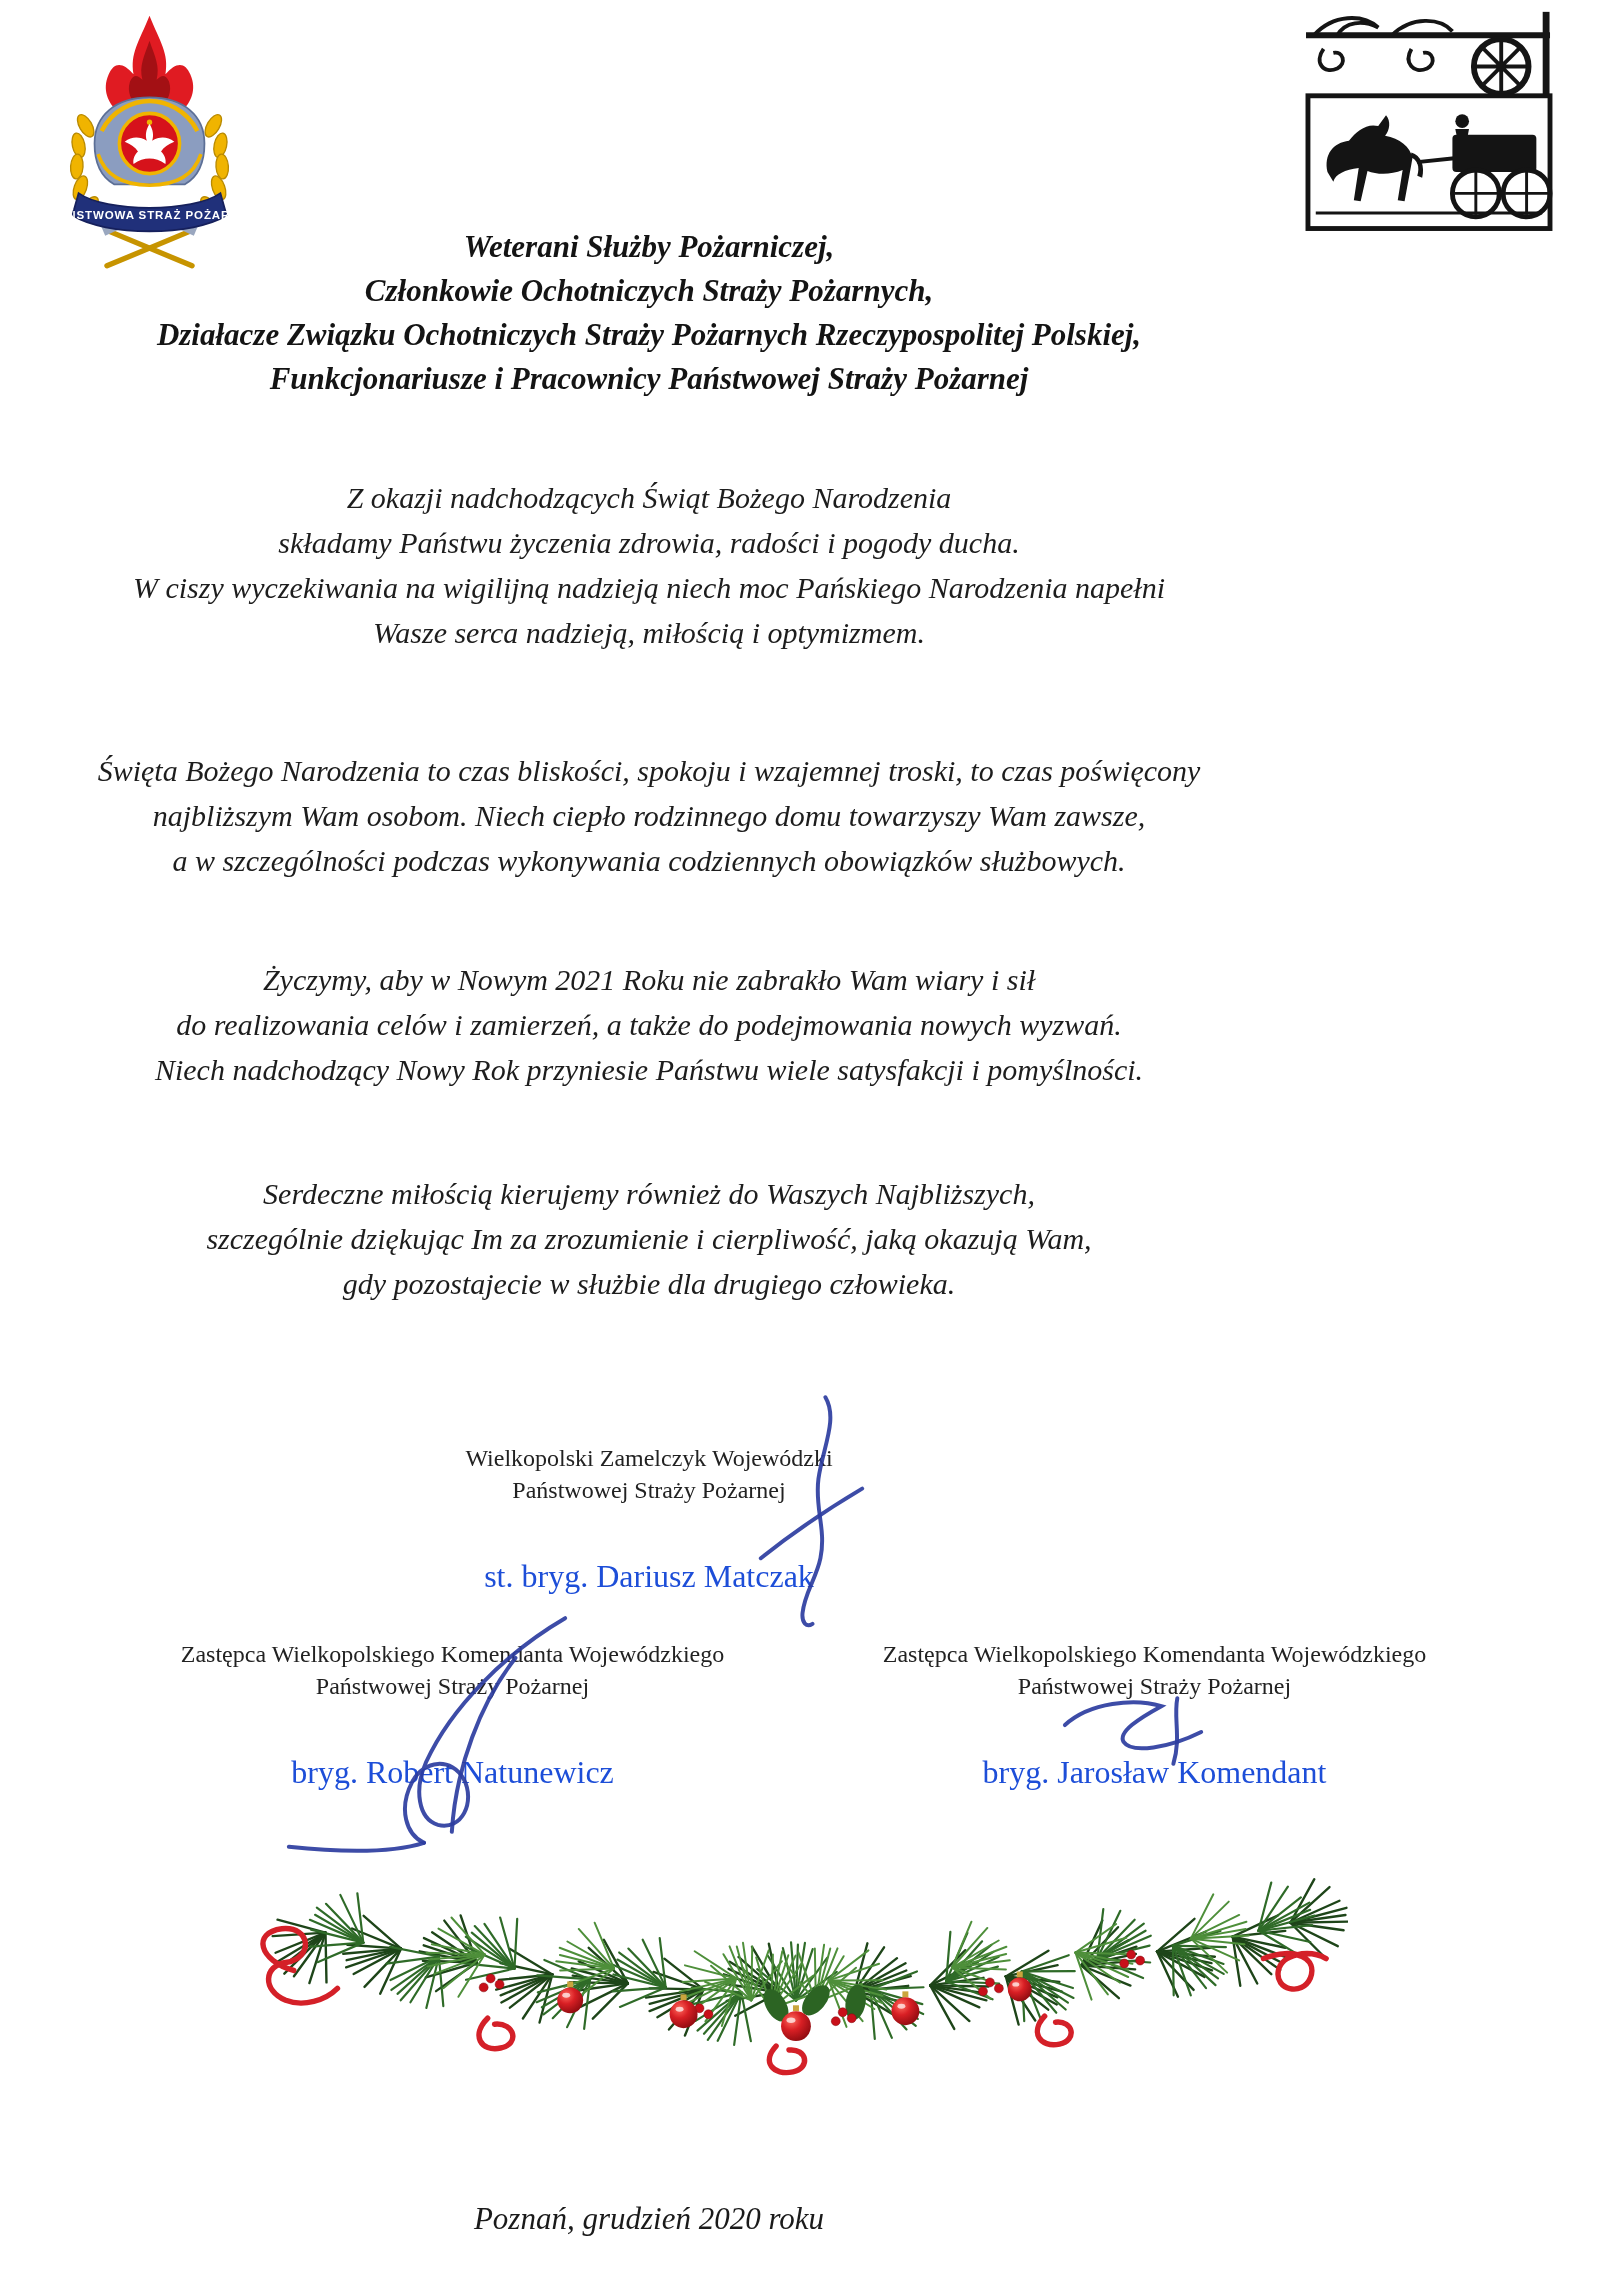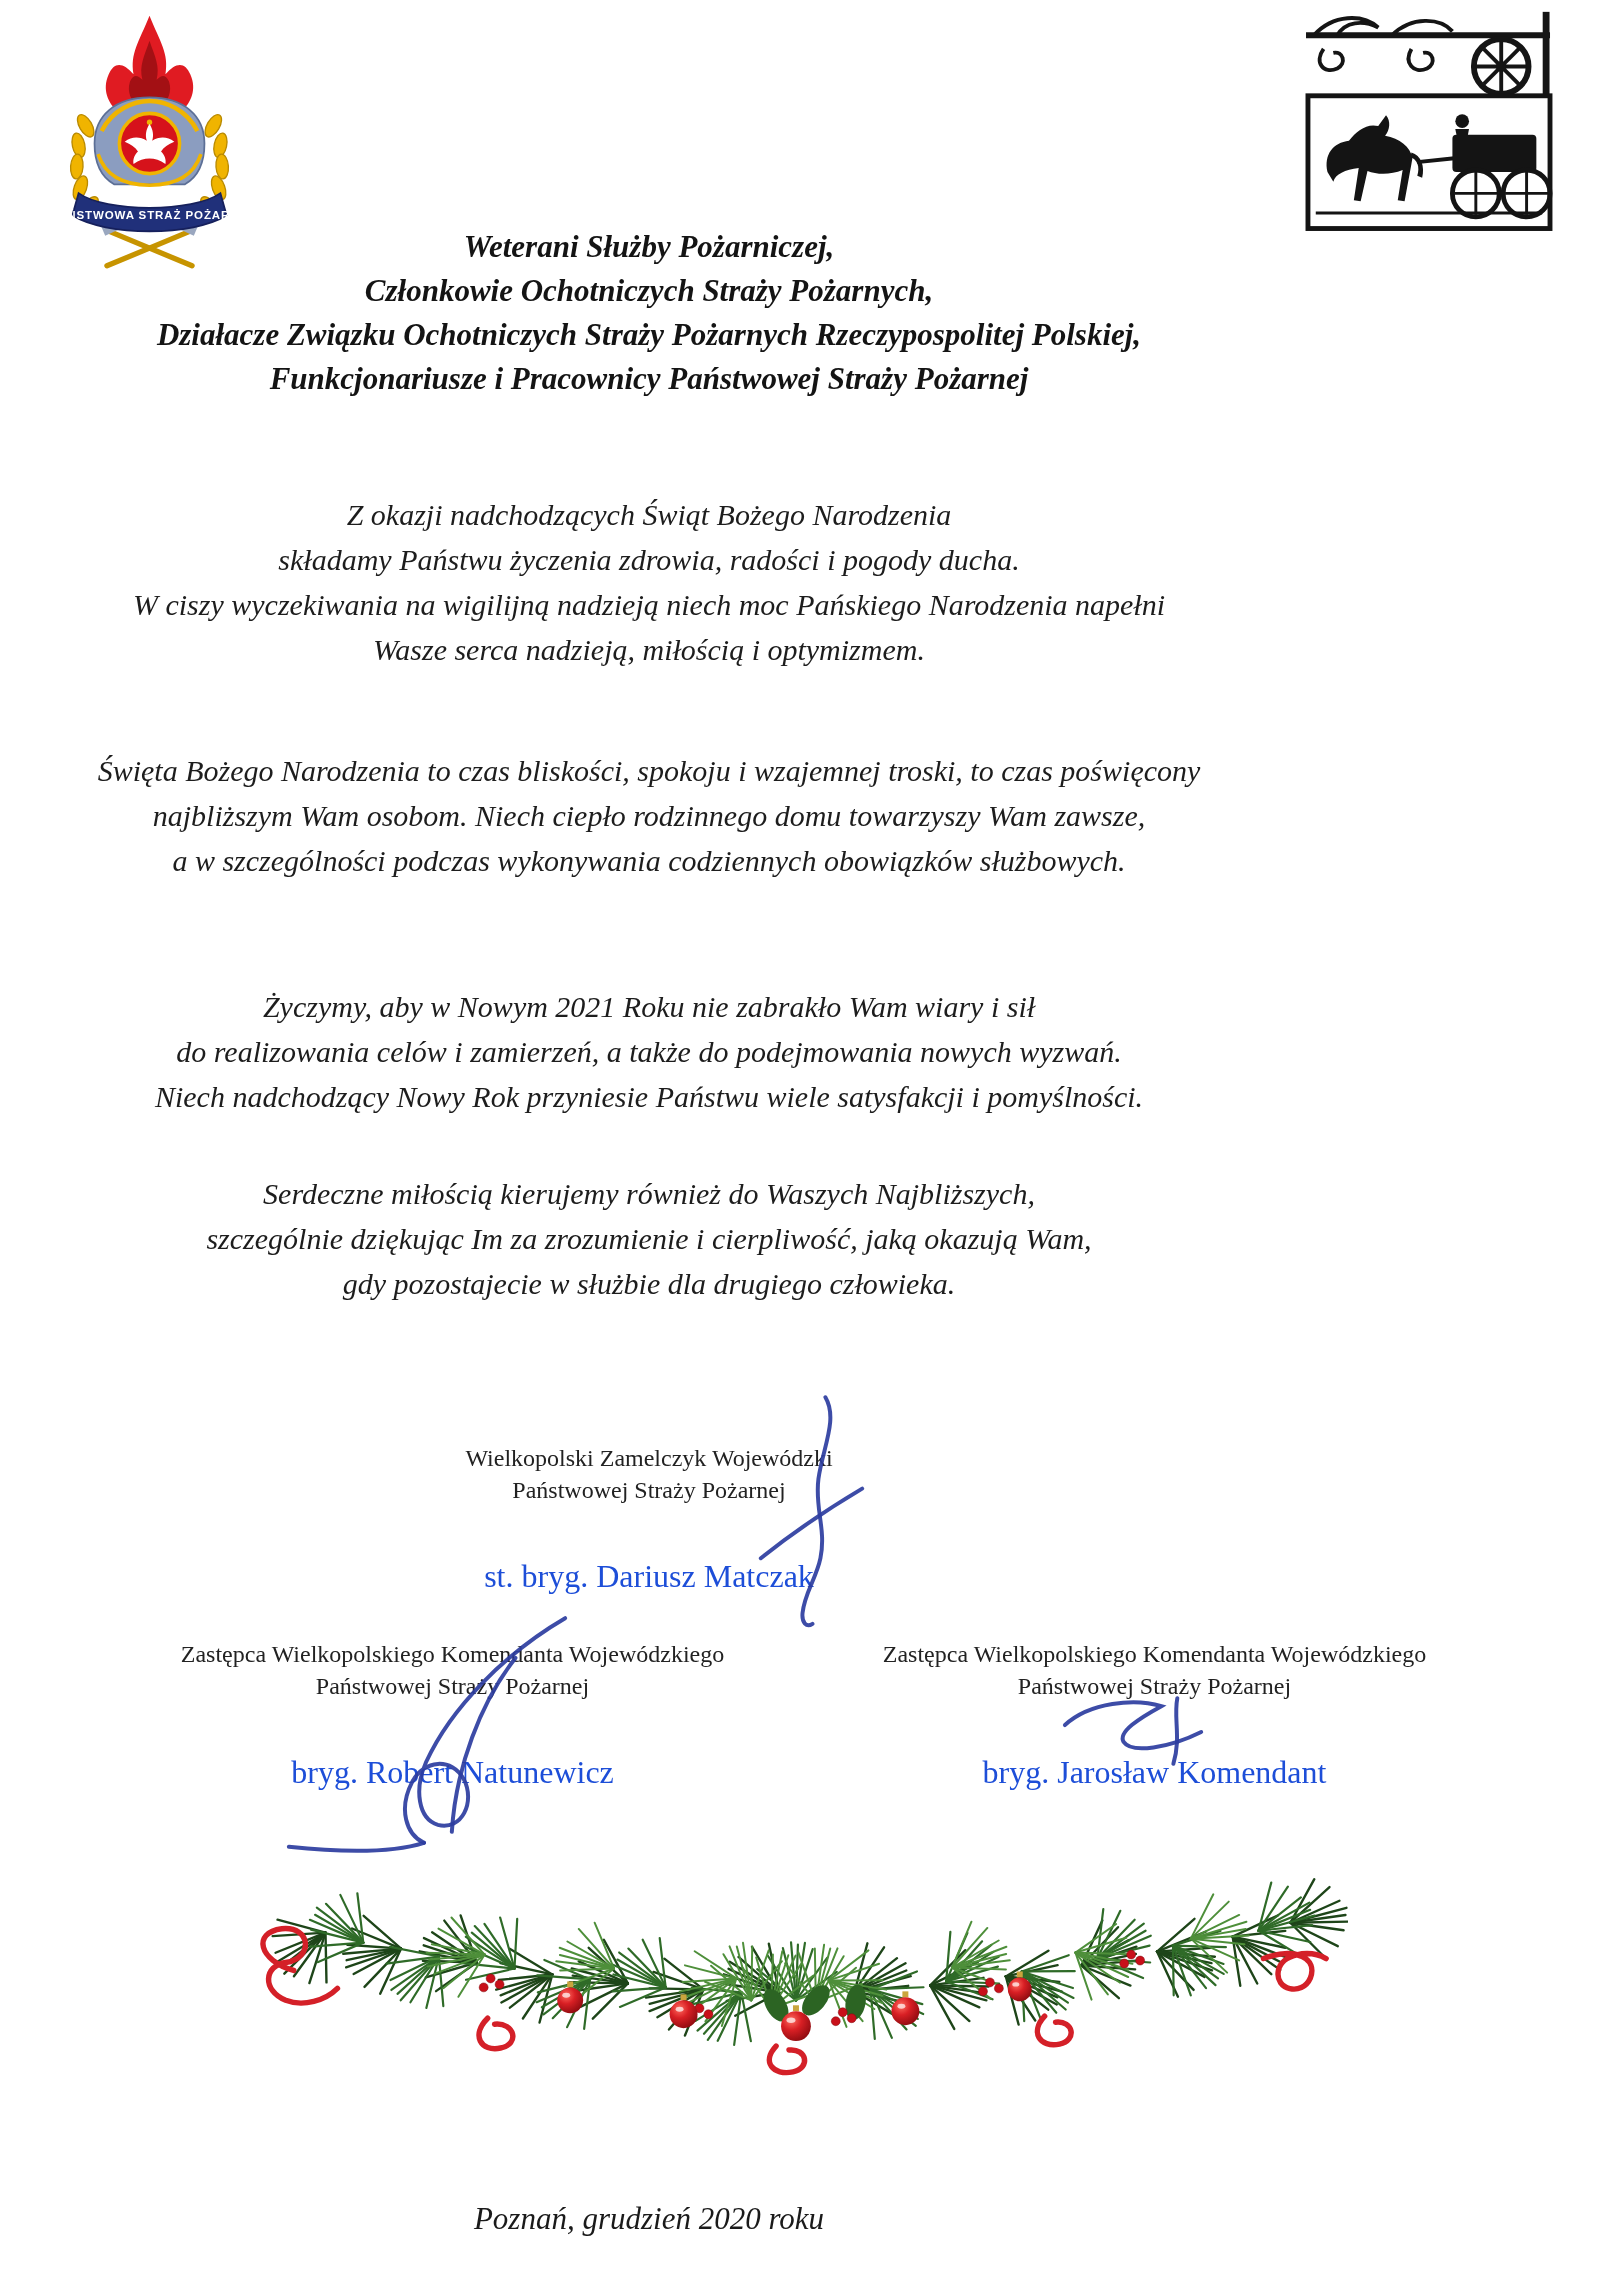--- a/index.html
+++ b/index.html
@@ -5,23 +5,23 @@
 <style>
   html,body{margin:0;padding:0;background:#ffffff;}
   .page{
     position:relative;width:1603px;height:2295px;background:#ffffff;overflow:hidden;
     font-family:"Liberation Serif","DejaVu Serif",serif;color:#1c1c1c;
   }
   .abs{position:absolute;}
   .center-block{position:absolute;left:0;width:1298px;text-align:center;}
   .salutation{top:225px;font-size:31px;line-height:44px;font-style:italic;font-weight:700;color:#141414;}
   .para{font-style:italic;font-size:30px;line-height:45px;color:#1d1d1d;}
-  .p1{top:492px;}
+  .p1{top:475px;}
   .p2{top:748px;}
-  .p3{top:957px;margin-top:27px;}
+  .p3{top:957px;}
   .p4{top:1171px;}
   .sig-title{font-size:24px;line-height:32px;color:#222;}
   .sig-name{font-size:32px;line-height:30px;margin-top:55px;color:#1d4ed8;}
   .main-sig{top:1442px;}
   .deputy{position:absolute;top:1638px;width:697px;text-align:center;}
   .deputy.left{left:104px;}
   .deputy.right{left:806px;}
   .date-line{top:2199px;font-size:31px;line-height:40px;font-style:italic;color:#1a1a1a;}
   .emblem{left:52px;top:10px;}
   .signboard{left:1294px;top:6px;}

